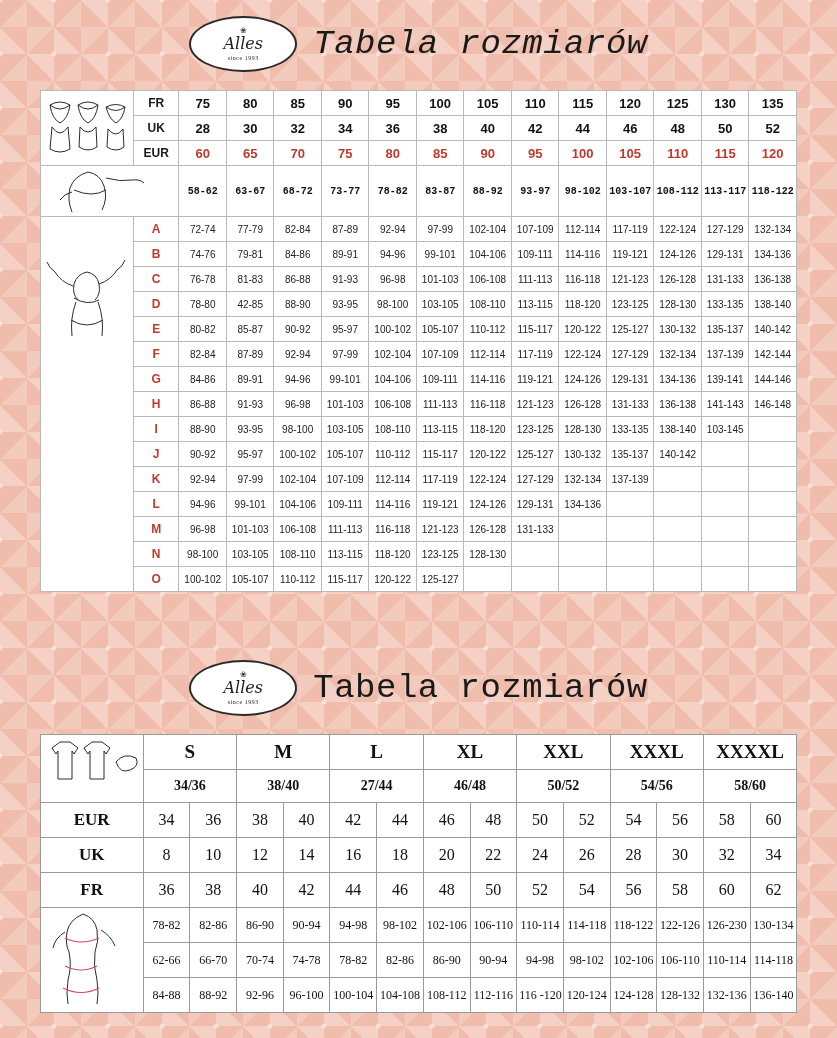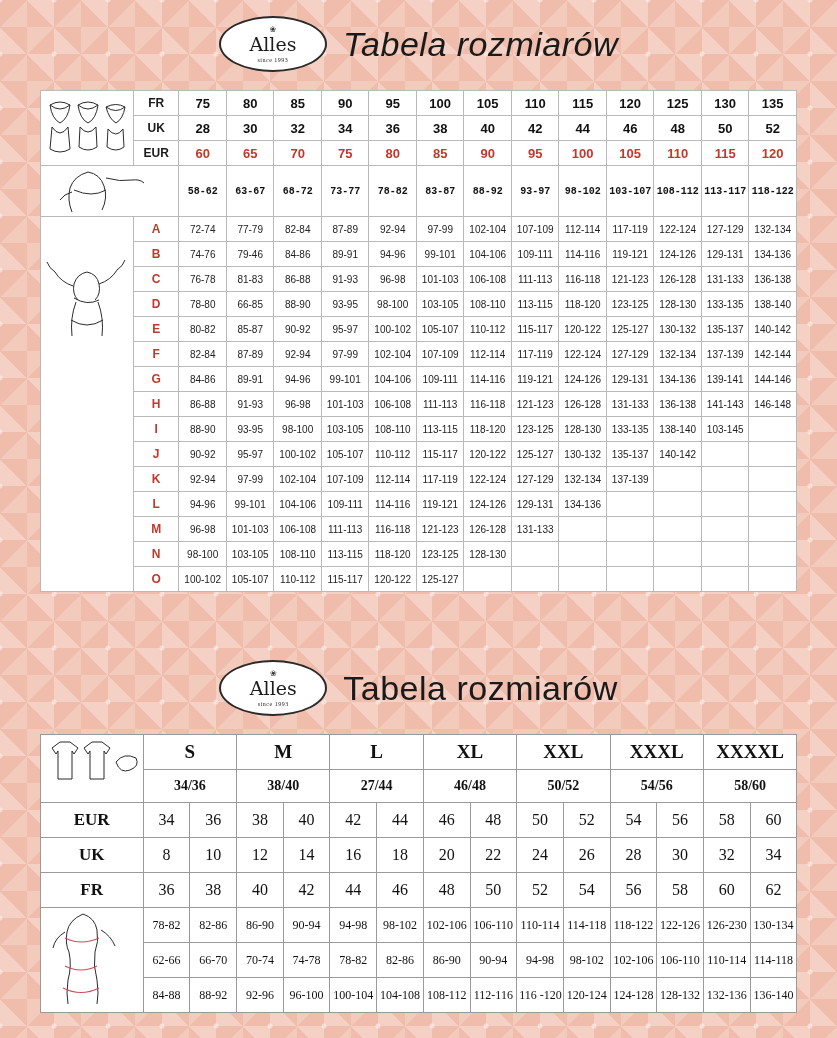--- a/index.html
+++ b/index.html
@@ -36,33 +36,34 @@
   }
   .logo{
     width:104px;height:52px;border-radius:50%;
     background:#ffffff;
     border:2px solid #2a2a2a;
     display:flex;flex-direction:column;align-items:center;justify-content:center;
     box-shadow:0 0 0 1px #ffffff inset;
   }
   .logo .brand{
     font-family:"DejaVu Serif", serif;
-    font-size:19px;
+    font-style:italic;
+    font-size:16px;
     color:#1c1c1c;
     line-height:1;
   }
   .logo .since{
     font-size:6px;letter-spacing:.5px;color:#2a2a2a;margin-top:3px;
     font-family:"Liberation Serif", serif;
   }
   .logo .swirl{
     font-size:8px;color:#3a3a3a;line-height:1;margin-bottom:1px;
   }
   .title{
-    font-family:Liberation Sans, sans-serif;
+    font-family:Liberation Mono, monospace;
     font-size:34px;
     color:#1a1a1a;
     letter-spacing:.5px;
   }
   .title.italic{font-style:italic;}
 
   
   table{border-collapse:collapse;background:#fff;}
   .t1{
     width:757px;margin:18px auto 0 auto;
@@ -255,21 +256,21 @@
           <td>107-109</td>
           <td>112-114</td>
           <td>117-119</td>
           <td>122-124</td>
           <td>127-129</td>
           <td>132-134</td>
         </tr>
         <tr>
           <td class="rowlabel">B</td>
           <td>74-76</td>
-          <td>79-46</td>
+          <td>79-81</td>
           <td>84-86</td>
           <td>89-91</td>
           <td>94-96</td>
           <td>99-101</td>
           <td>104-106</td>
           <td>109-111</td>
           <td>114-116</td>
           <td>119-121</td>
           <td>124-126</td>
           <td>129-131</td>
@@ -287,21 +288,21 @@
           <td>111-113</td>
           <td>116-118</td>
           <td>121-123</td>
           <td>126-128</td>
           <td>131-133</td>
           <td>136-138</td>
         </tr>
         <tr>
           <td class="rowlabel">D</td>
           <td>78-80</td>
-          <td>66-85</td>
+          <td>42-85</td>
           <td>88-90</td>
           <td>93-95</td>
           <td>98-100</td>
           <td>103-105</td>
           <td>108-110</td>
           <td>113-115</td>
           <td>118-120</td>
           <td>123-125</td>
           <td>128-130</td>
           <td>133-135</td>

